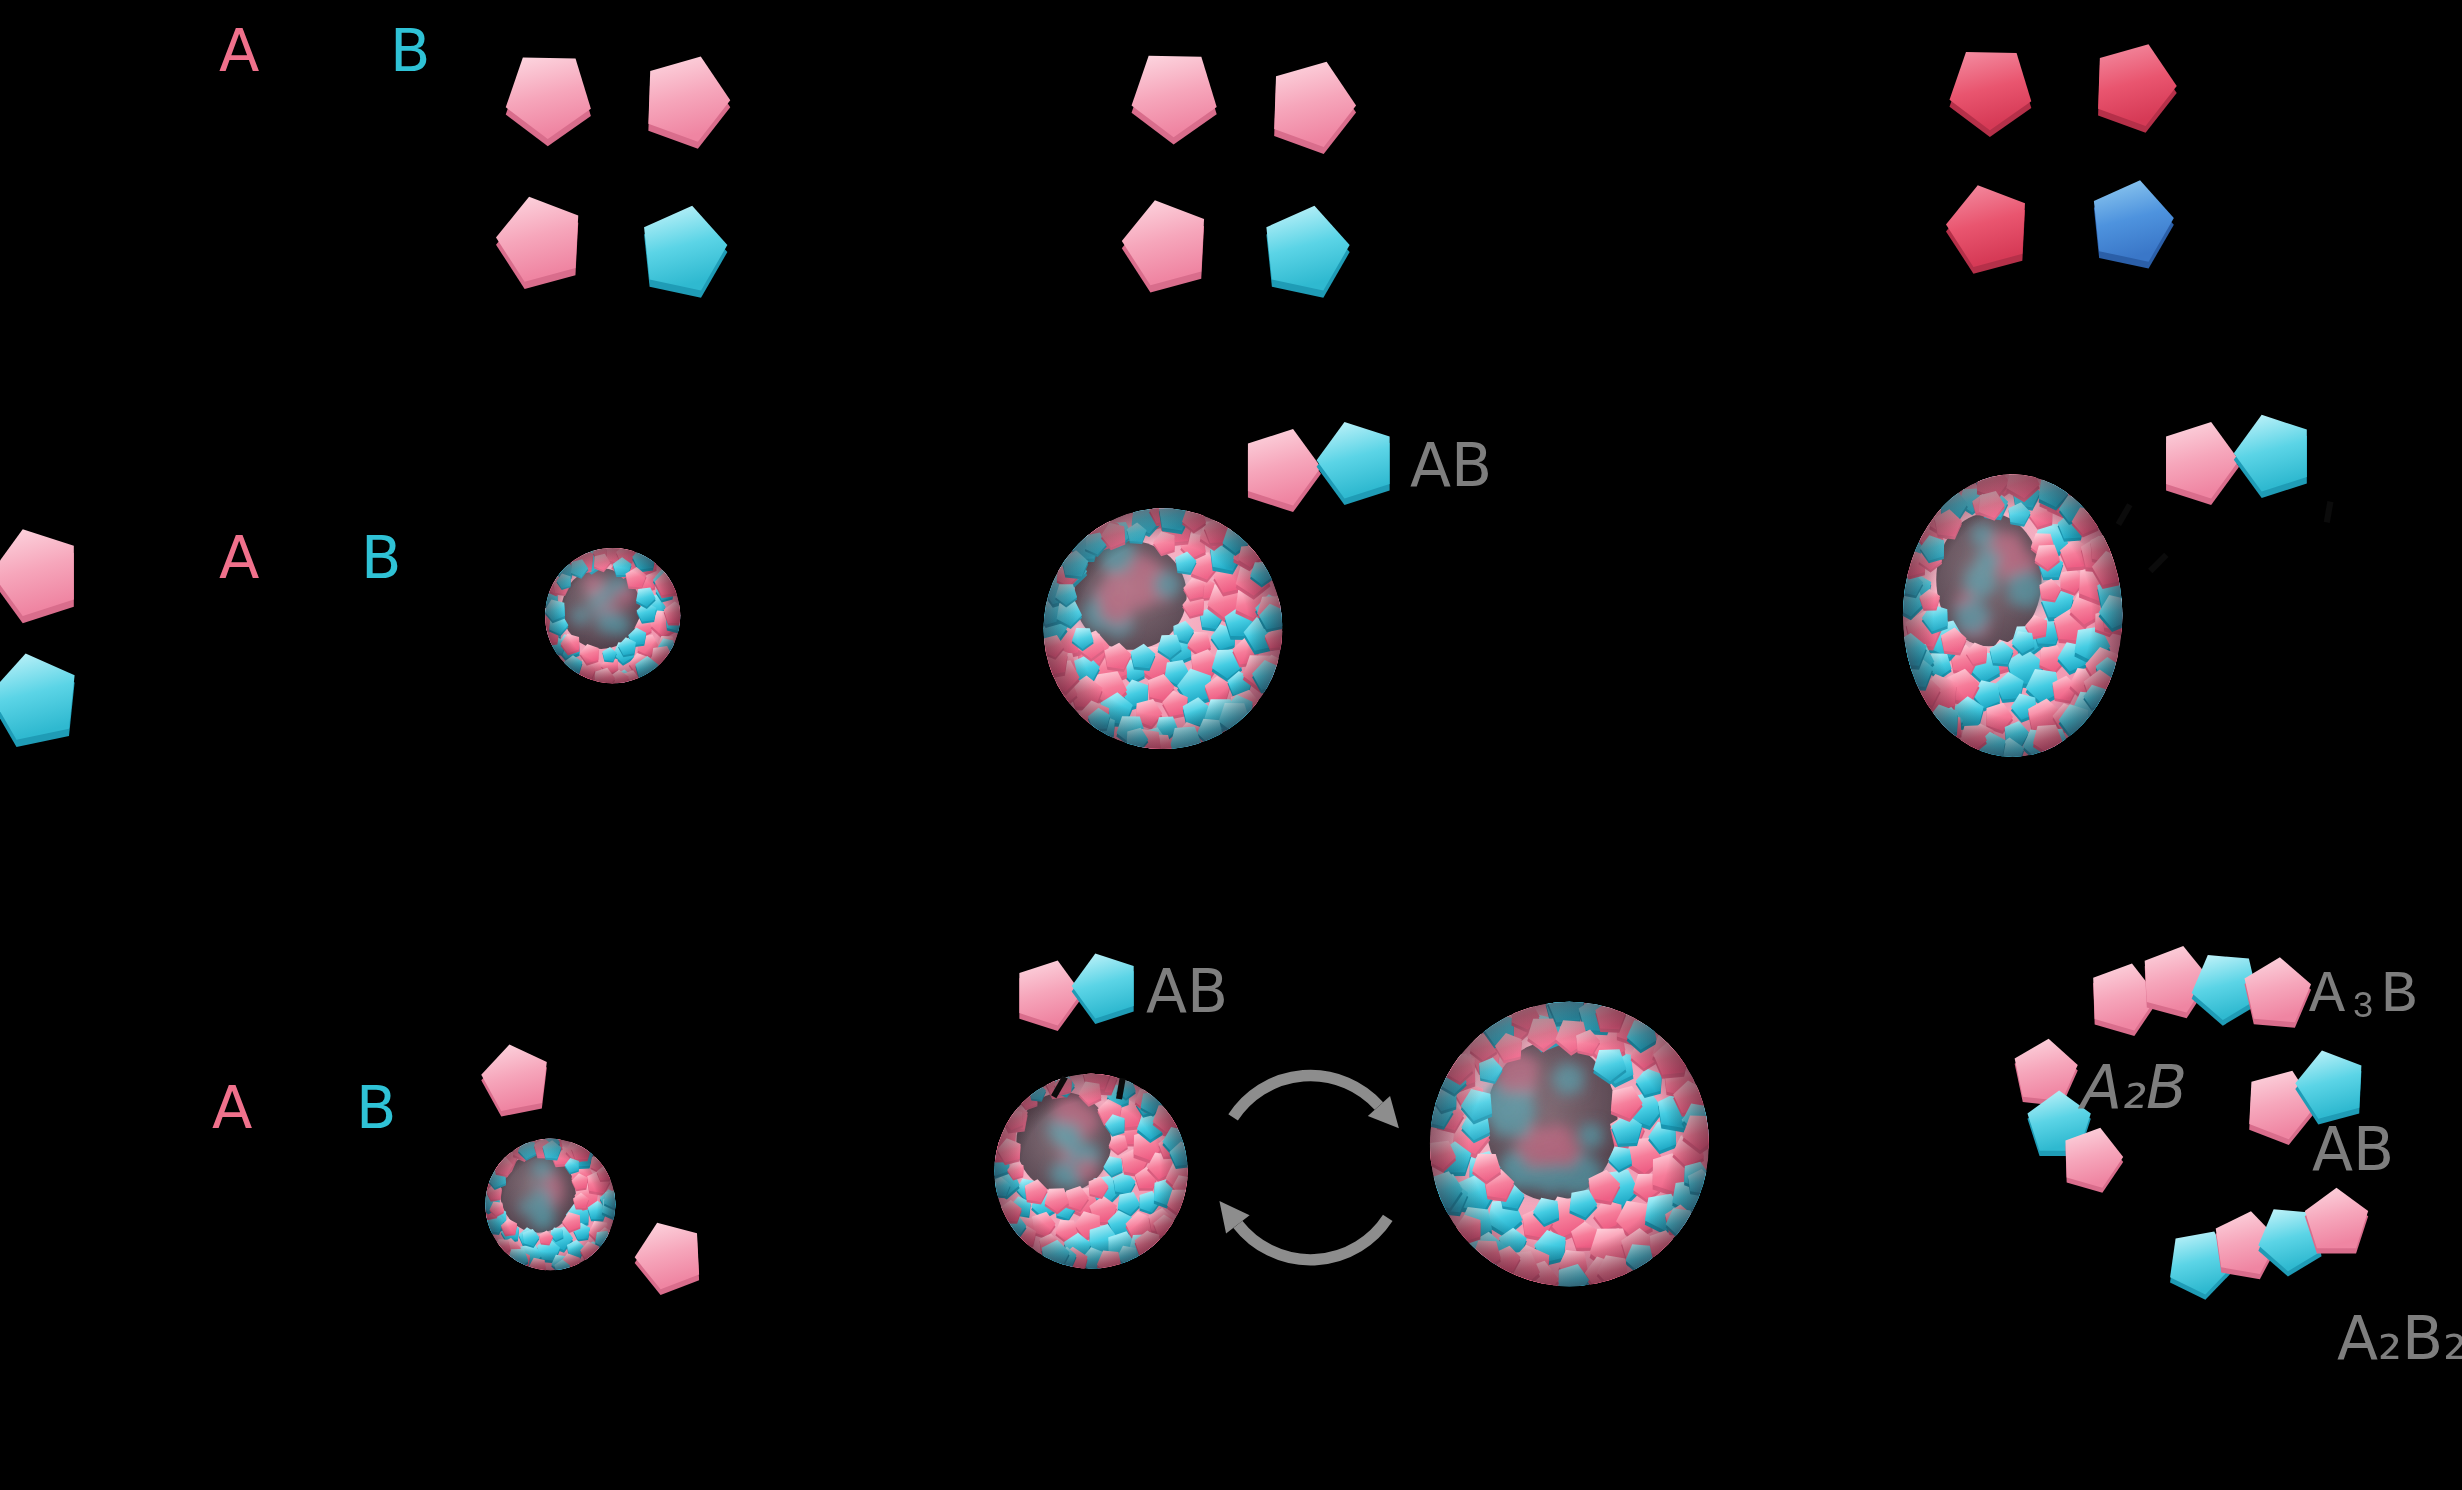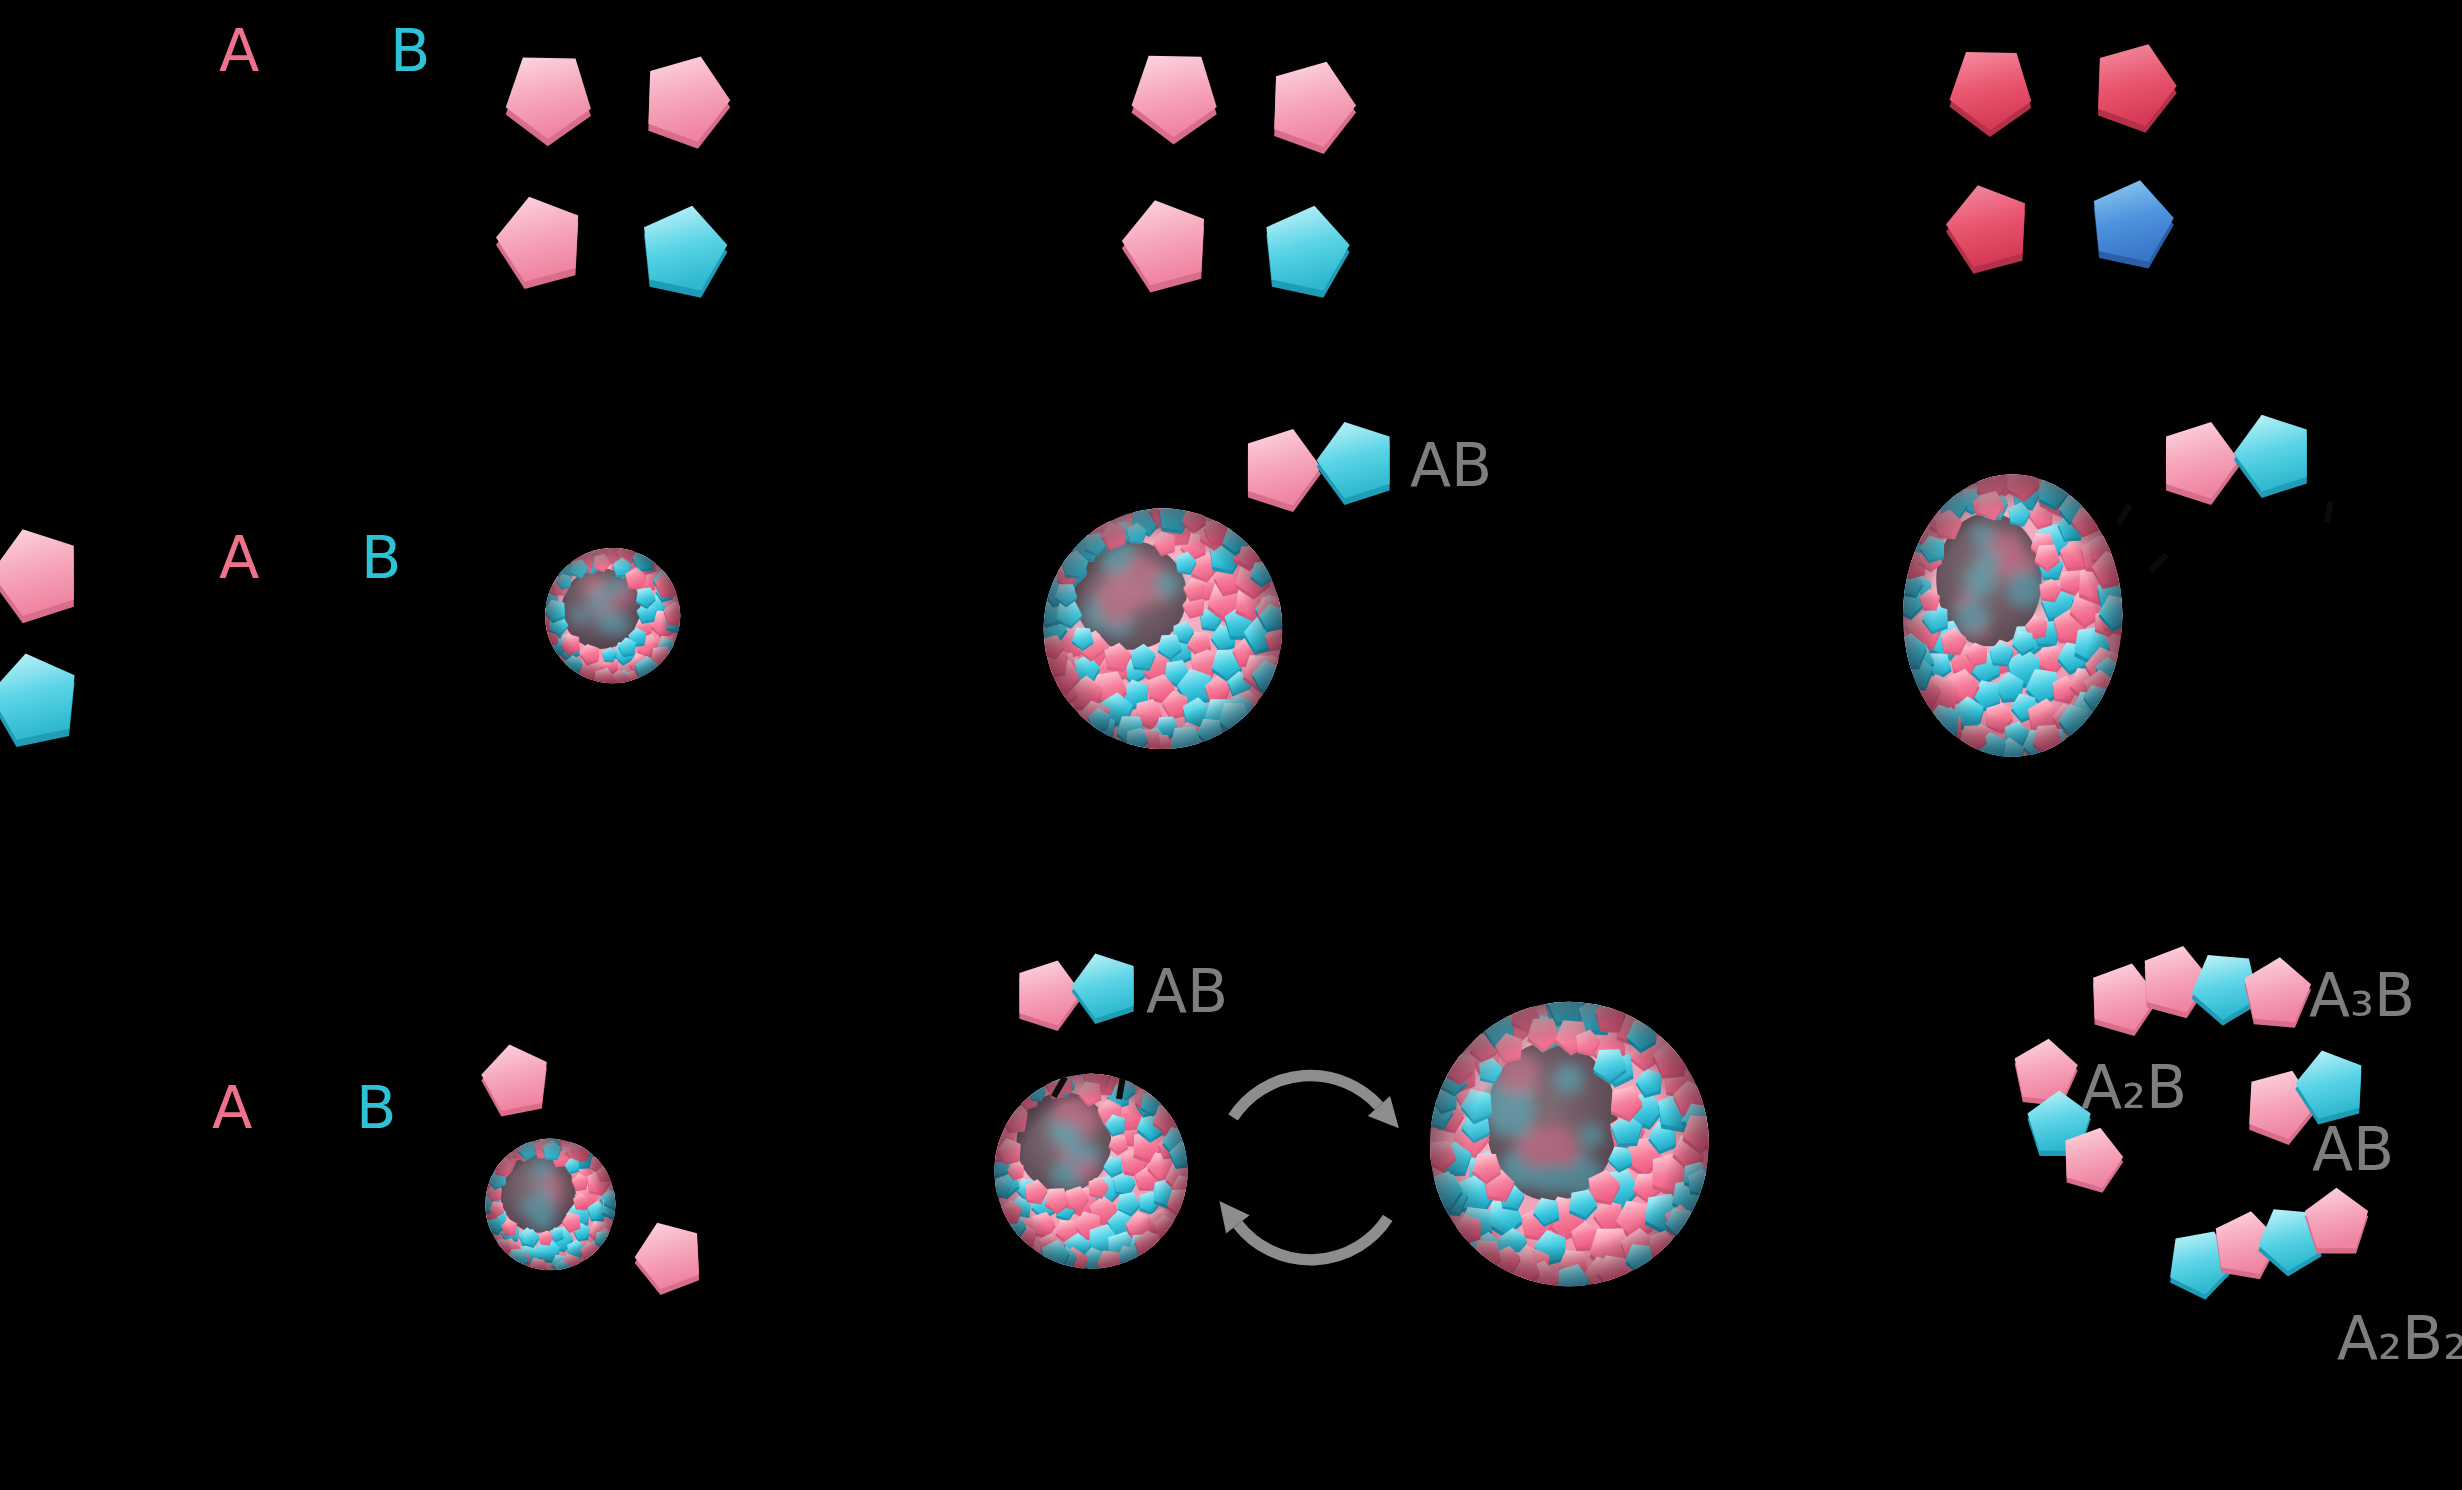--- a/index.html
+++ b/index.html
@@ -2384,18 +2384,18 @@
   <div class="lbl lbl-b" style="left:390px;top:21px;">B</div>
 
   <div class="lbl lbl-a" style="left:219px;top:528px;">A</div>
   <div class="lbl lbl-b" style="left:361px;top:528px;">B</div>
   <div class="lbl lbl-gray" style="left:1410px;top:435px;">AB</div>
 
   <div class="lbl lbl-a" style="left:212px;top:1078px;">A</div>
   <div class="lbl lbl-b" style="left:356px;top:1078px;">B</div>
   <div class="lbl lbl-gray" style="left:1146px;top:961px;">AB</div>
 
-  <div class="lbl lbl-gray" style="left:2309px;top:965px;">A₃B</div>
-  <div class="lbl lbl-gray" style="left:2081px;top:1057px;">A₂B</div>
+  <div class="lbl lbl-gray" style="left:2309px;top:965px;font-family:Liberation Mono, monospace;">A₃B</div>
+  <div class="lbl lbl-gray" style="left:2081px;top:1057px;font-style:italic;">A₂B</div>
   <div class="lbl lbl-gray" style="left:2312px;top:1119px;">AB</div>
   <div class="lbl lbl-gray" style="left:2337px;top:1308px;">A₂B₂</div>
 </div>
 
 
 </body></html>

